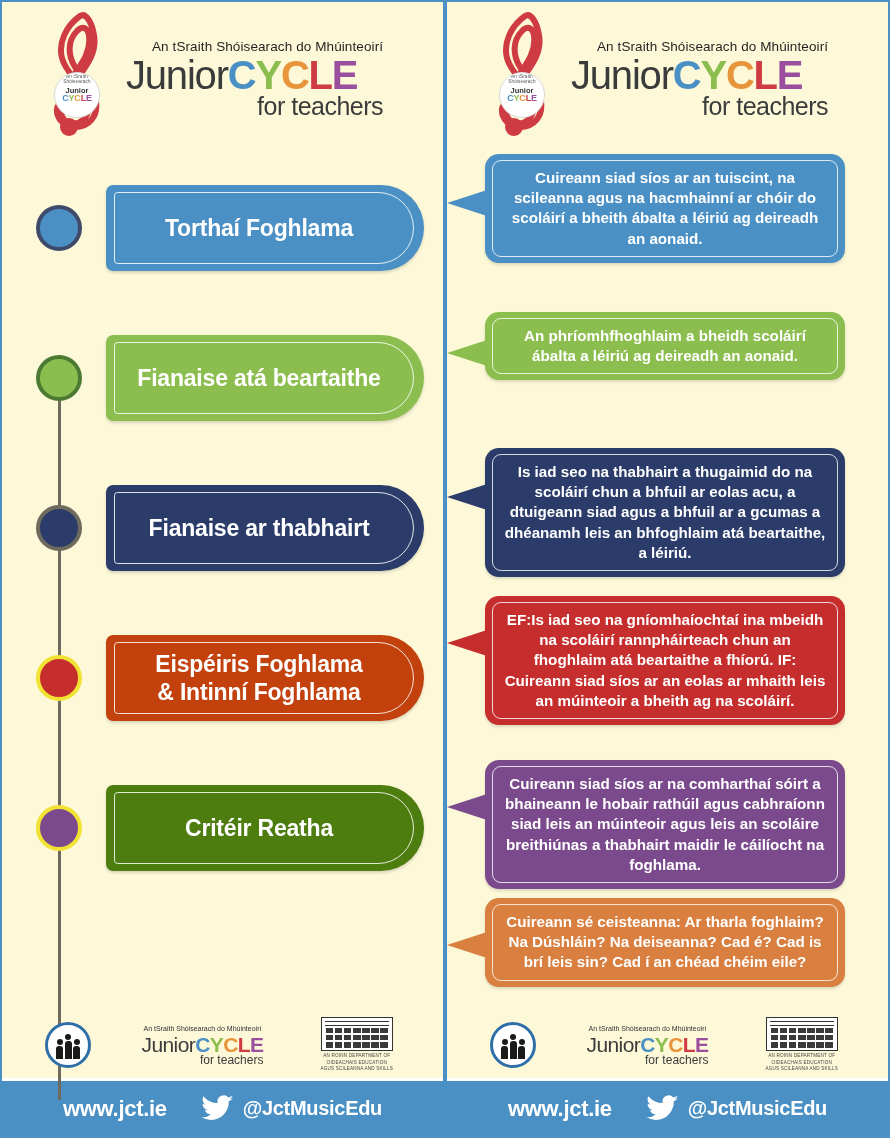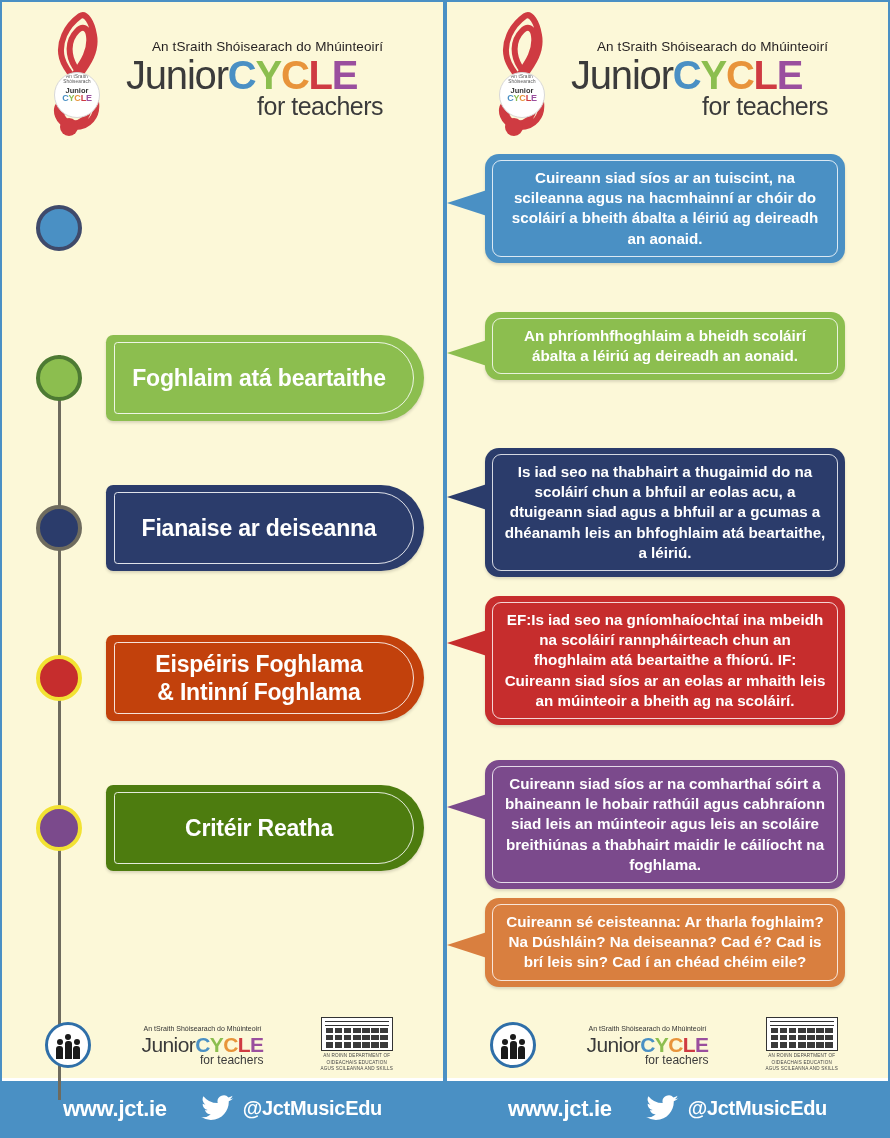--- a/index.html
+++ b/index.html
@@ -293,33 +293,36 @@
         <div class="logo-main"><span class="junior">Junior</span><span class="c1">C</span><span class="y">Y</span><span class="c2">C</span><span class="l">L</span><span class="e">E</span></div>
         <div class="logo-sub">for teachers</div>
       </div>
     </div>
 
     <div class="body-left">
       <div class="timeline"></div>
 
       <div class="row" style="top:30px">
         <div class="dot" style="background:#4a90c4;border-color:#3f4a6b"></div>
+        <div class="bar" style="background:#4a90c4">
+          <span>Torthaí Foghlama</span>
+        </div>
       </div>
 
       <div class="row" style="top:180px">
         <div class="dot" style="background:#8cbe4f;border-color:#4d7a33"></div>
         <div class="bar" style="background:#8cbe4f">
-          <span>Foghlaim atá beartaithe</span>
+          <span>Fianaise atá beartaithe</span>
         </div>
       </div>
 
       <div class="row" style="top:330px">
         <div class="dot" style="background:#2b3c6b;border-color:#6e6b5e"></div>
         <div class="bar" style="background:#2b3c6b">
-          <span>Fianaise ar deiseanna</span>
+          <span>Fianaise ar thabhairt</span>
         </div>
       </div>
 
       <div class="row" style="top:480px">
         <div class="dot" style="background:#c62d2d;border-color:#f2e233"></div>
         <div class="bar" style="background:#c2410c">
           <span style="white-space:pre-line">Eispéiris Foghlama
 &amp; Intinní Foghlama</span>
         </div>
       </div>

